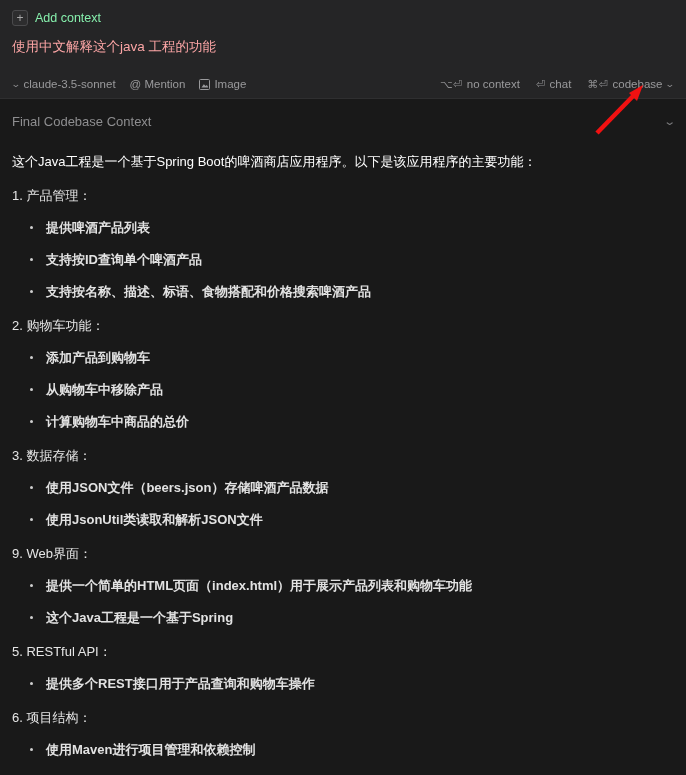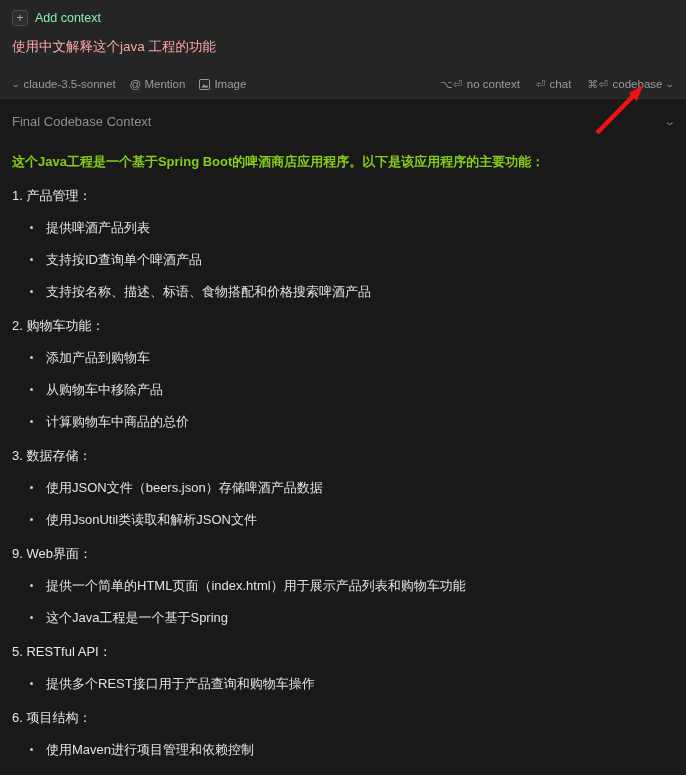--- a/index.html
+++ b/index.html
@@ -115,42 +115,42 @@
     height: 44px;
     color: #8e8e90;
     font-size: 13px;
   }
   .ctx-header .ctx-chevron {
     margin-left: auto;
     color: #7a7a7c;
     font-size: 11px;
     transform: scaleX(1.4);
   }
-  .intro { margin: 10px 0 0 0; color: #84cc16; font-size: 13px; font-weight: bold; }
+  .intro { margin: 10px 0 0 0; color: #ffffff; font-size: 13px; }
 
   .section { margin-top: 16px; }
   .section-title {
     color: #e6e6e6;
     font-size: 13px;
     font-weight: normal;
     margin-bottom: 2px;
   }
   ul.bullets {
     list-style: none;
     margin: 0;
     padding: 0;
   }
   ul.bullets li {
     position: relative;
     padding-left: 34px;
     color: #e2e2e2;
     font-size: 13px;
     line-height: 19px;
     margin-top: 13px;
-    font-weight: normal;
+    font-weight: bold;
   }
   ul.bullets li::before {
     content: "";
     position: absolute;
     left: 18px;
     top: 8px;
     width: 3px; height: 3px;
     border-radius: 50%;
     background: #cfcfcf;
   }

